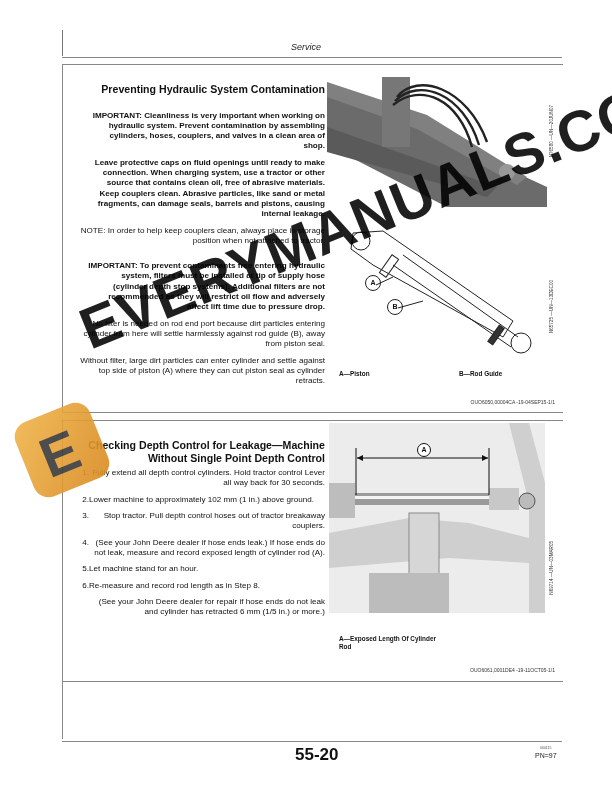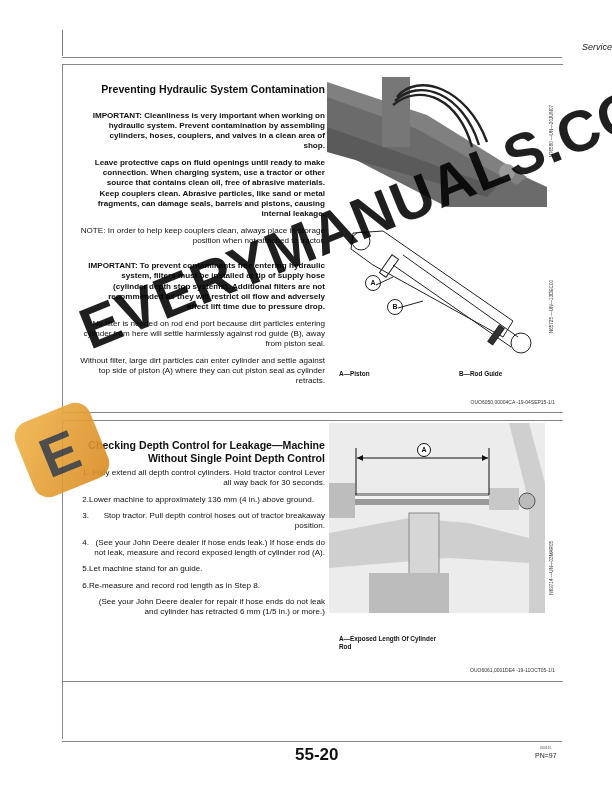--- a/index.html
+++ b/index.html
@@ -1,19 +1,19 @@
 <!DOCTYPE html>
 <html><head>
 <meta charset="utf-8">
 <style>
   html, body { margin:0; padding:0; background:#fff; }
   body { width:612px; height:792px; position:relative; overflow:hidden;
          font-family:"Liberation Sans", sans-serif; color:#111; }
   .hdr-vline { position:absolute; left:62px; top:30px; width:1px; height:26px; background:#777; }
-  .hdr-title { position:absolute; left:0; width:612px; top:42px; text-align:right;
+  .hdr-title { position:absolute; left:0; width:612px; top:42px; text-align:center;
                font-style:italic; font-size:9px; color:#222; }
   .hdr-rule { position:absolute; left:62px; top:57px; width:500px; height:1px; background:#888; }
   .section { position:absolute; left:62px; width:500px; border-top:1px solid #888; border-left:1px solid #888; }
   .section .bottom-rule { position:absolute; left:0; right:0; height:1px; background:#888; }
   .sec1 { top:64px; height:348px; }
   .sec2 { top:420px; height:318px; }
   .textcol { position:absolute; left:12px; width:250px; top:16px; font-size:8.1px; line-height:10.3px;text-align:right; }
   .h { font-weight:bold; font-size:10.6px; line-height:12.6px; margin:2px 0 4px 0; }
   .imp { font-weight:bold; margin-bottom:6px;margin-top:15px; }
   .imp .lead { display:block; padding-left:18px; text-indent:-18px; }
@@ -101,33 +101,33 @@
 <div class="section sec2">
   <div class="textcol">
     <div class="h">Checking Depth Control for Leakage—Machine Without Single Point Depth Control</div>
     <ol class="steps">
       <li>
           <span class="num">1.</span>
           <span>Fully extend all depth control cylinders. Hold tractor control Lever all way back for 30 seconds.</span>
         </li>
       <li>
           <span class="num">2.</span>
-          <span>Lower machine to approximately 136 mm (4 in.) above ground.</span>
+          <span>Lower machine to approximately 102 mm (1 in.) above ground.</span>
         </li>
       <li>
           <span class="num">3.</span>
-          <span>Stop tractor. Pull depth control hoses out of tractor breakaway position.</span>
+          <span>Stop tractor. Pull depth control hoses out of tractor breakaway couplers.</span>
         </li>
       <li>
           <span class="num">4.</span>
           <span>(See your John Deere dealer if hose ends leak.) If hose ends do not leak, measure and record exposed length of cylinder rod (A).</span>
         </li>
       <li>
           <span class="num">5.</span>
-          <span>Let machine stand for an guide.</span>
+          <span>Let machine stand for an hour.</span>
         </li>
       <li>
           <span class="num">6.</span>
           <span>Re-measure and record rod length as in Step 8.</span>
         </li>
     </ol>
     <div class="subp">(See your John Deere dealer for repair if hose ends do not leak and cylinder has retracted 6 mm (1/5 in.) or more.)</div>
   </div>
 
   <div class="fig" style="left:266px; top:2px; width:216px; height:190px; background:#e6e6e6;">

